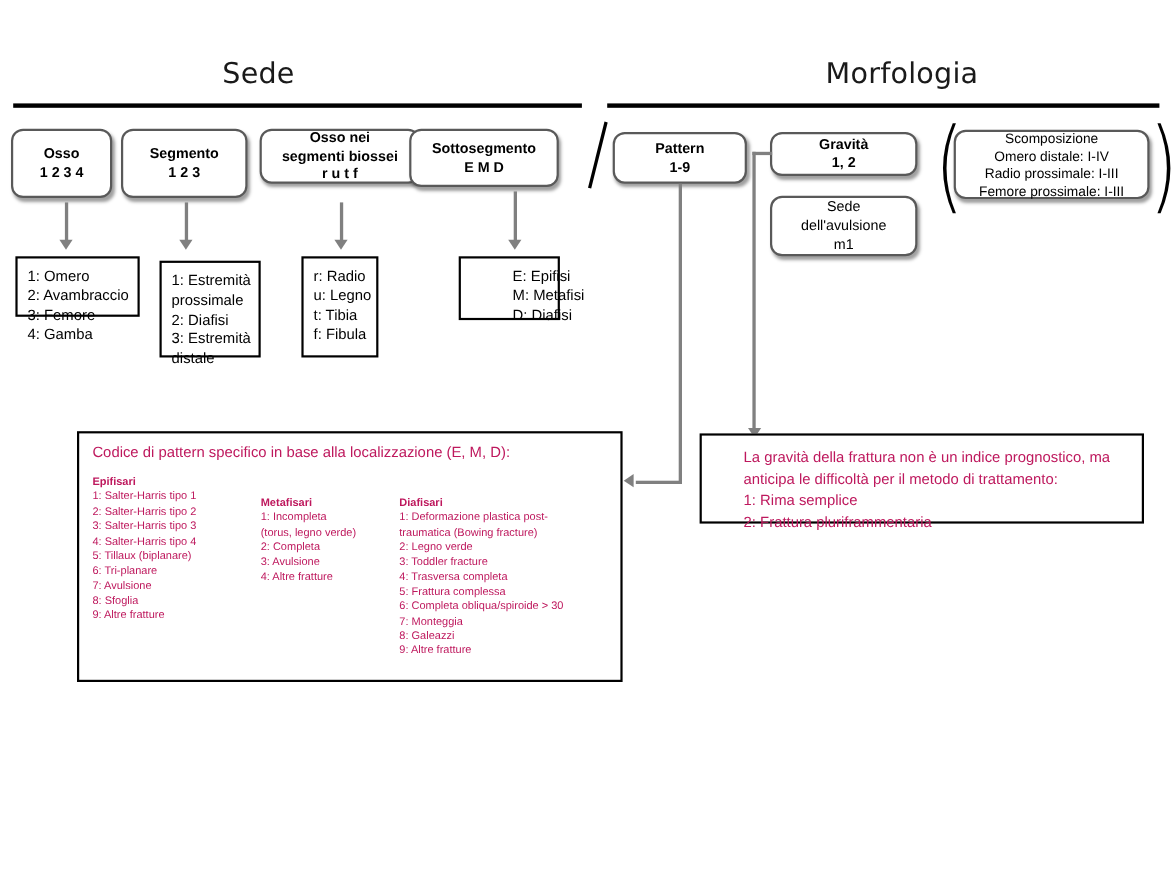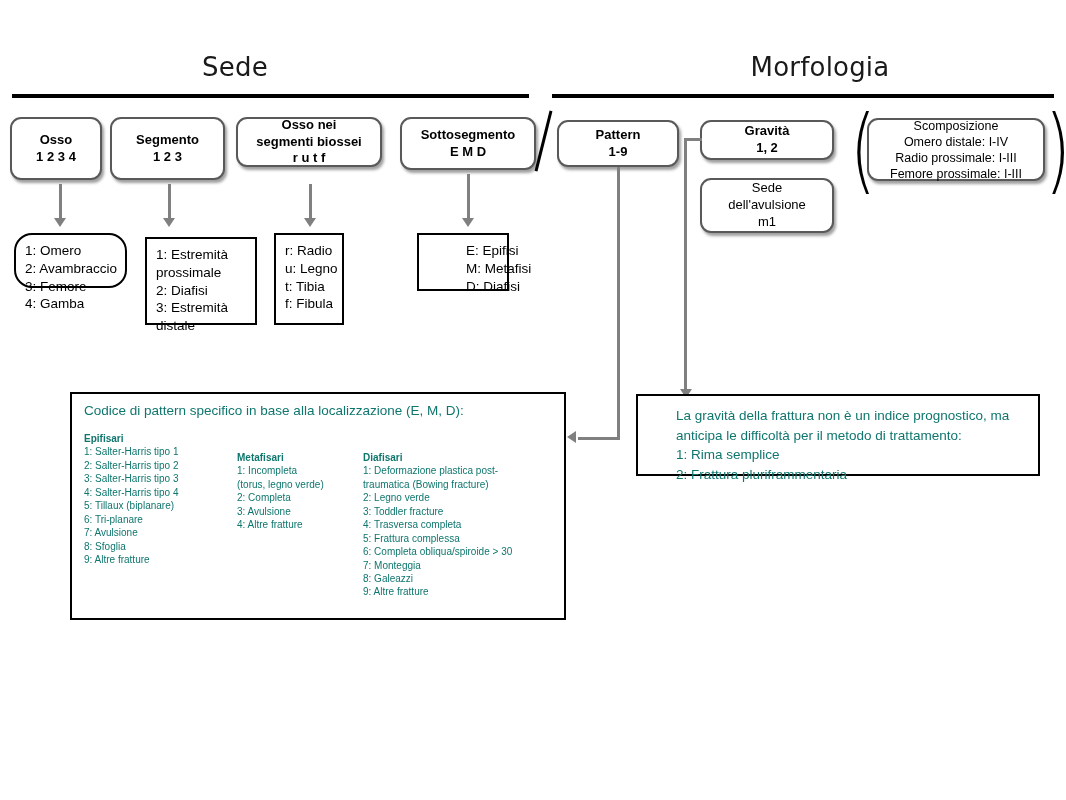--- a/index.html
+++ b/index.html
@@ -69,21 +69,21 @@
   .sbox .ln{display:block;white-space:nowrap;}
 
   
   .panel{
     position:absolute;
     box-sizing:border-box;
     border:2px solid #000000;
     background:#ffffff;
     font-size:13.5px;
     line-height:1.35;
-    color:#0f766e;
+    color:#be185d;
   }
   .panel .intro{position:absolute;left:12px;top:8px;font-size:13.5px;}
   .col{position:absolute;font-size:10px;line-height:1.345;}
   .col .hd{font-weight:bold;display:block;}
   .col .ln{display:block;}
 
   .gravpanel{padding:10px 28px 8px 38px;}
   .gravpanel .ln{display:block;line-height:1.45;font-size:13.5px;}
 
   
@@ -152,21 +152,21 @@
   </div>
 
   <div class="rbox" style="left:236px;top:117px;width:146px;height:50px;text-align:center;">
     <div>
       <span class="ln">Osso nei</span>
       <span class="ln">segmenti biossei</span>
       <span class="ln">r u t f</span>
     </div>
   </div>
 
-  <div class="rbox" style="left:400px;top:117px;width:136px;height:53px;align-items:center;">
+  <div class="rbox" style="left:372px;top:117px;width:136px;height:53px;align-items:center;">
     <div>
       <span class="ln">Sottosegmento</span>
       <span class="ln">E M D</span>
     </div>
   </div>
 
   <div class="rbox" style="left:557px;top:120px;width:122px;height:47px;">
     <div>
       <span class="ln">Pattern</span>
       <span class="ln">1-9</span>
@@ -205,28 +205,28 @@
 
   <div class="vline" style="left:168px;top:184px;height:36px;"></div>
   <div class="arrow-down" style="left:163px;top:218px;"></div>
 
   <div class="vline" style="left:309px;top:184px;height:36px;"></div>
   <div class="arrow-down" style="left:304px;top:218px;"></div>
 
   <div class="vline" style="left:467px;top:174px;height:46px;"></div>
   <div class="arrow-down" style="left:462px;top:218px;"></div>
 
-  <div class="sbox" style="left:14px;top:233px;width:113px;height:55px;border-radius:18px;">
+  <div class="sbox" style="left:14px;top:233px;width:113px;height:55px;">
     <span class="ln">1: Omero</span>
     <span class="ln">2: Avambraccio</span>
     <span class="ln">3: Femore</span>
     <span class="ln">4: Gamba</span>
   </div>
 
-  <div class="sbox" style="left:145px;top:237px;width:112px;height:88px;">
+  <div class="sbox" style="left:145px;top:237px;width:92px;height:88px;">
     <span class="ln">1: Estremità</span>
     <span class="ln">prossimale</span>
     <span class="ln">2: Diafisi</span>
     <span class="ln">3: Estremità</span>
     <span class="ln">distale</span>
   </div>
 
   <div class="sbox" style="left:274px;top:233px;width:70px;height:92px;">
     <span class="ln">r: Radio</span>
     <span class="ln">u: Legno</span>

